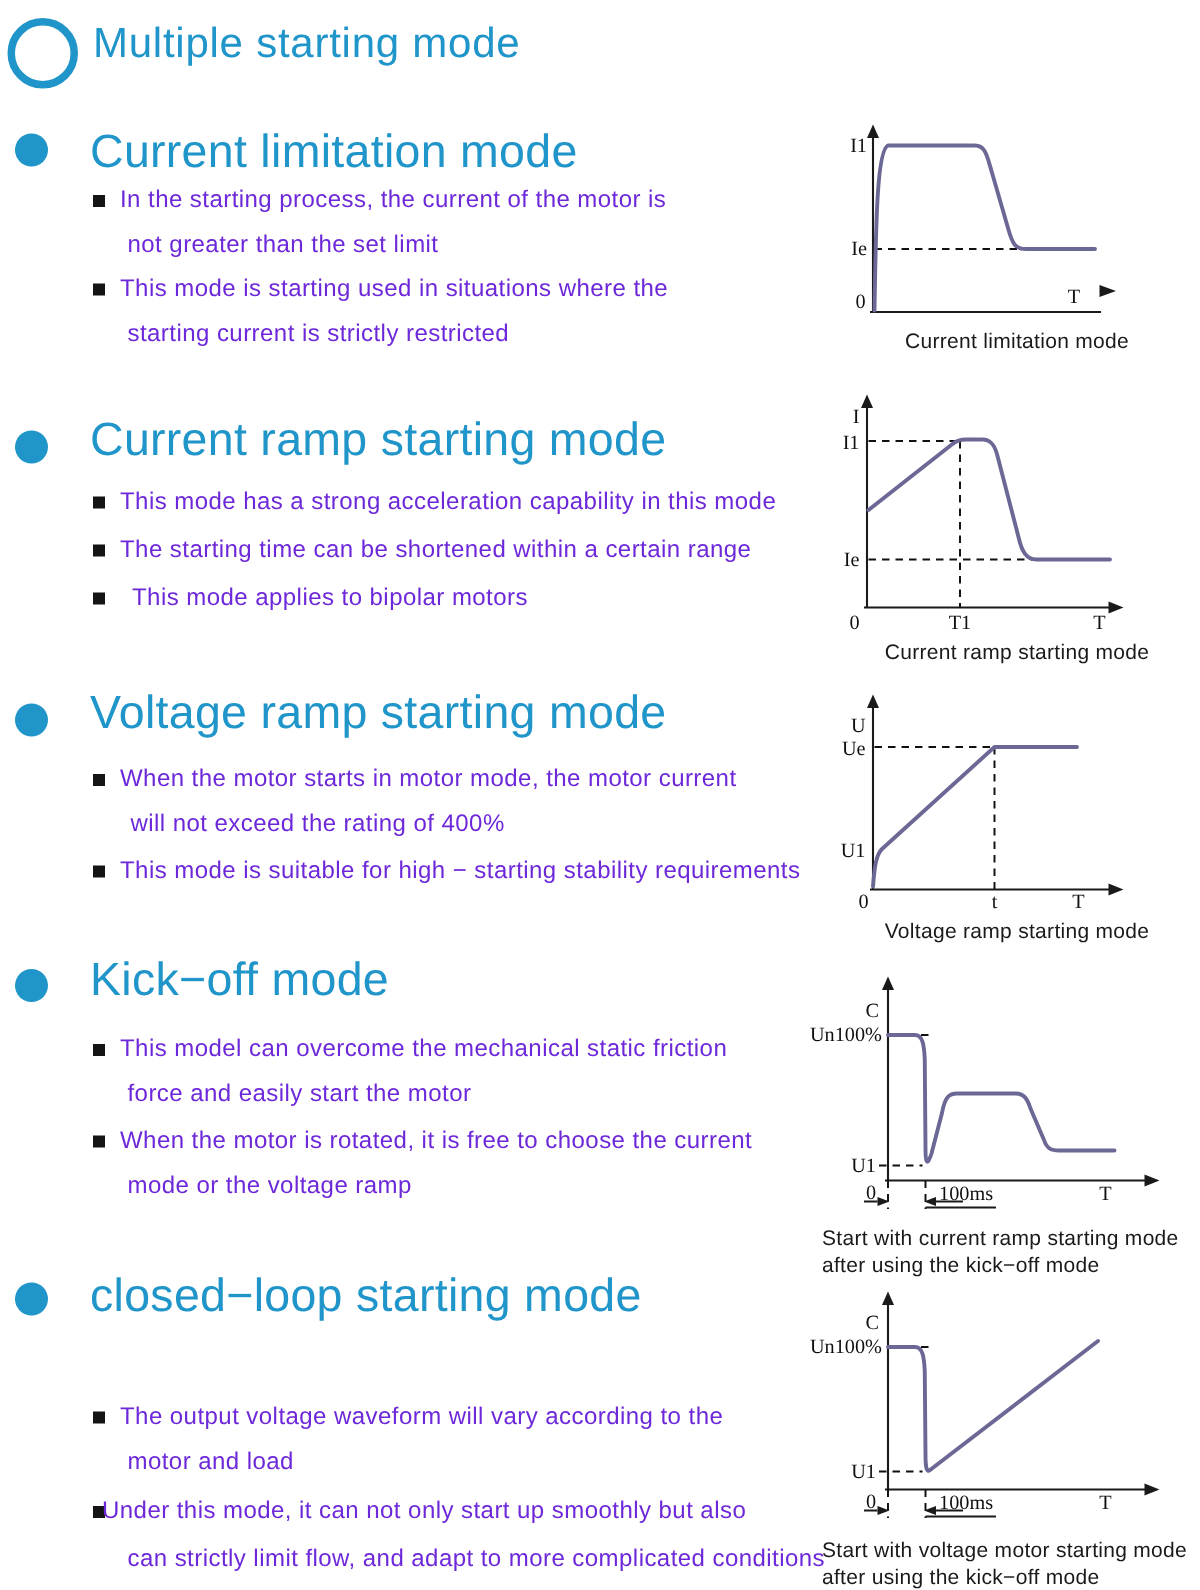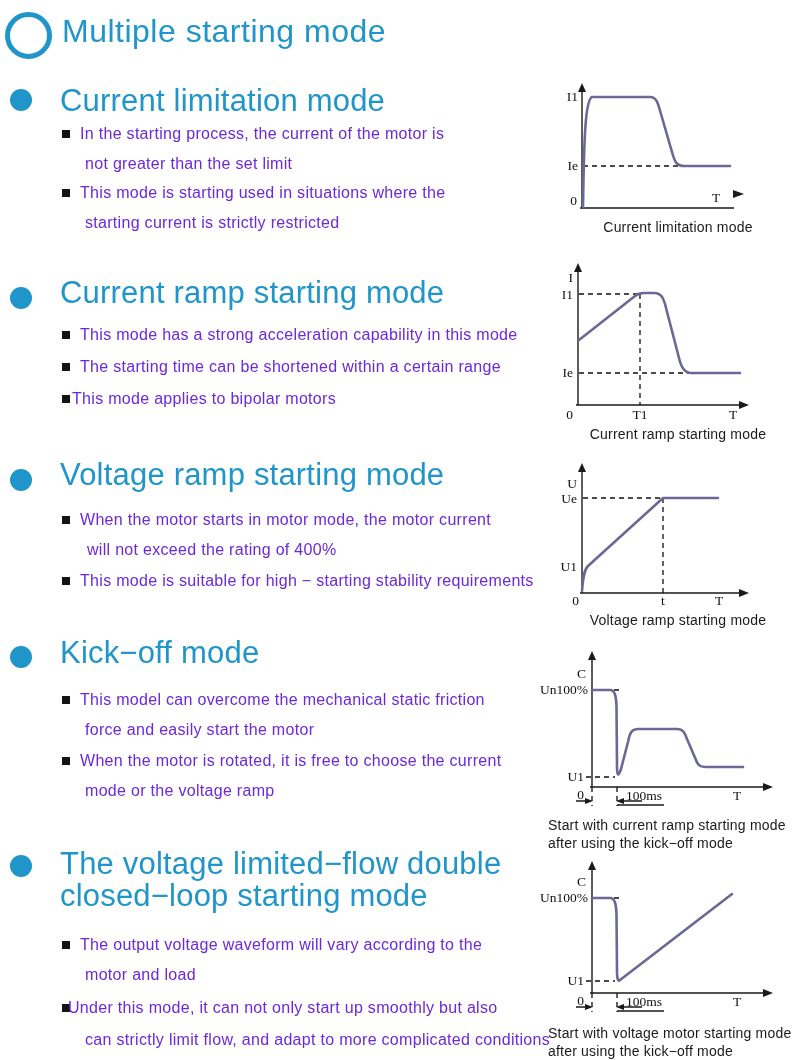--- a/index.html
+++ b/index.html
@@ -1,19 +1,19 @@
 <!DOCTYPE html>
 <html><head>
 <meta charset="utf-8">
 <style>
   html,body{margin:0;padding:0}
   body{width:800px;height:1060px;position:relative;background:#ffffff;
        font-family:"Liberation Sans",sans-serif;overflow:hidden;color:#1c1c1c}
   .abs{position:absolute;white-space:nowrap}
-  .h1{font-size:32px;color:#2095c9;letter-spacing:.5px}
+  .h1{font-size:28px;color:#2095c9;letter-spacing:.5px}
   .h2{font-size:31px;color:#2095c9;line-height:31px;letter-spacing:.2px}
   .bl{font-size:16px;color:#6d28d9;letter-spacing:.3px;line-height:20px}
   .sq{position:absolute;width:8px;height:8px;background:#141414}
   .dot{position:absolute;border-radius:50%;background:#2095c9}
   .bullseye{position:absolute;border:5px solid #2095c9;border-radius:50%;
             display:flex;align-items:center;justify-content:center}
   .cap{font-size:14px;color:#1a1a1a;letter-spacing:.2px;line-height:18px}
   svg{position:absolute;overflow:visible}
   svg text{font-family:"Liberation Serif",serif;font-size:13.5px;fill:#101010}
   .axis{stroke:#1a1a1a;stroke-width:1.4;fill:none}
@@ -52,21 +52,21 @@
 </div>
 
 <div>
   <div class="dot" style="left:10px;top:287px;width:22px;height:22px"></div>
   <div class="abs h2" style="left:60px;top:277px">Current ramp starting mode</div>
   <div class="sq" style="left:62px;top:331px"></div>
   <div class="abs bl" style="left:80px;top:325px">This mode has a strong acceleration capability in this mode</div>
   <div class="sq" style="left:62px;top:363px"></div>
   <div class="abs bl" style="left:80px;top:357px">The starting time can be shortened within a certain range</div>
   <div class="sq" style="left:62px;top:395px"></div>
-  <div class="abs bl" style="left:72px;top:389px">This mode applies to bipolar motors</div>
+  <div class="abs bl" style="left:88px;top:389px">This mode applies to bipolar motors</div>
 
   <svg style="left:556px;top:262px" width="244" height="164" viewBox="0 0 244 164">
     <path class="axis" d="M22,8 V143 M20,143 H186"></path>
     <polygon class="ah" points="22,1 18,10 26,10"></polygon>
     <polygon class="ah" points="193,143 183,139 183,147"></polygon>
     <path class="dash" d="M23,32 H84 M23,111 H138 M84,32 V143"></path>
     <path class="curve" d="M23,78 L79,34 C82,31.5 84,31 88,31 L99,31 C104,31 107,34 109,42 L123,96 C125,105 128,111 135,111 L184,111"></path>
     <text x="17" y="20" text-anchor="end">I</text>
     <text x="17" y="37" text-anchor="end">I1</text>
     <text x="17" y="115" text-anchor="end">Ie</text>
@@ -130,21 +130,20 @@
   </svg>
   <div class="abs cap" style="left:548px;top:816px">
     <div>Start with current ramp starting mode</div>
     <div>after using the kick−off mode</div>
   </div>
 </div>
 
 <div>
   <div class="dot" style="left:10px;top:855px;width:22px;height:22px"></div>
   <div class="abs h2" style="left:60px;top:848px;line-height:32px">
-    <div>The voltage limited−flow double</div>
     <div>closed−loop starting mode</div>
   </div>
   <div class="sq" style="left:62px;top:941px"></div>
   <div class="abs bl" style="left:80px;top:935px">The output voltage waveform will vary according to the</div>
   <div class="abs bl" style="left:85px;top:965px">motor and load</div>
   <div class="sq" style="left:62px;top:1004px"></div>
   <div class="abs bl" style="left:68px;top:998px">Under this mode, it can not only start up smoothly but also</div>
   <div class="abs bl" style="left:85px;top:1030px">can strictly limit flow, and adapt to more complicated conditions</div>
 
   <svg style="left:540px;top:858px" width="260" height="162" viewBox="0 0 260 162">

